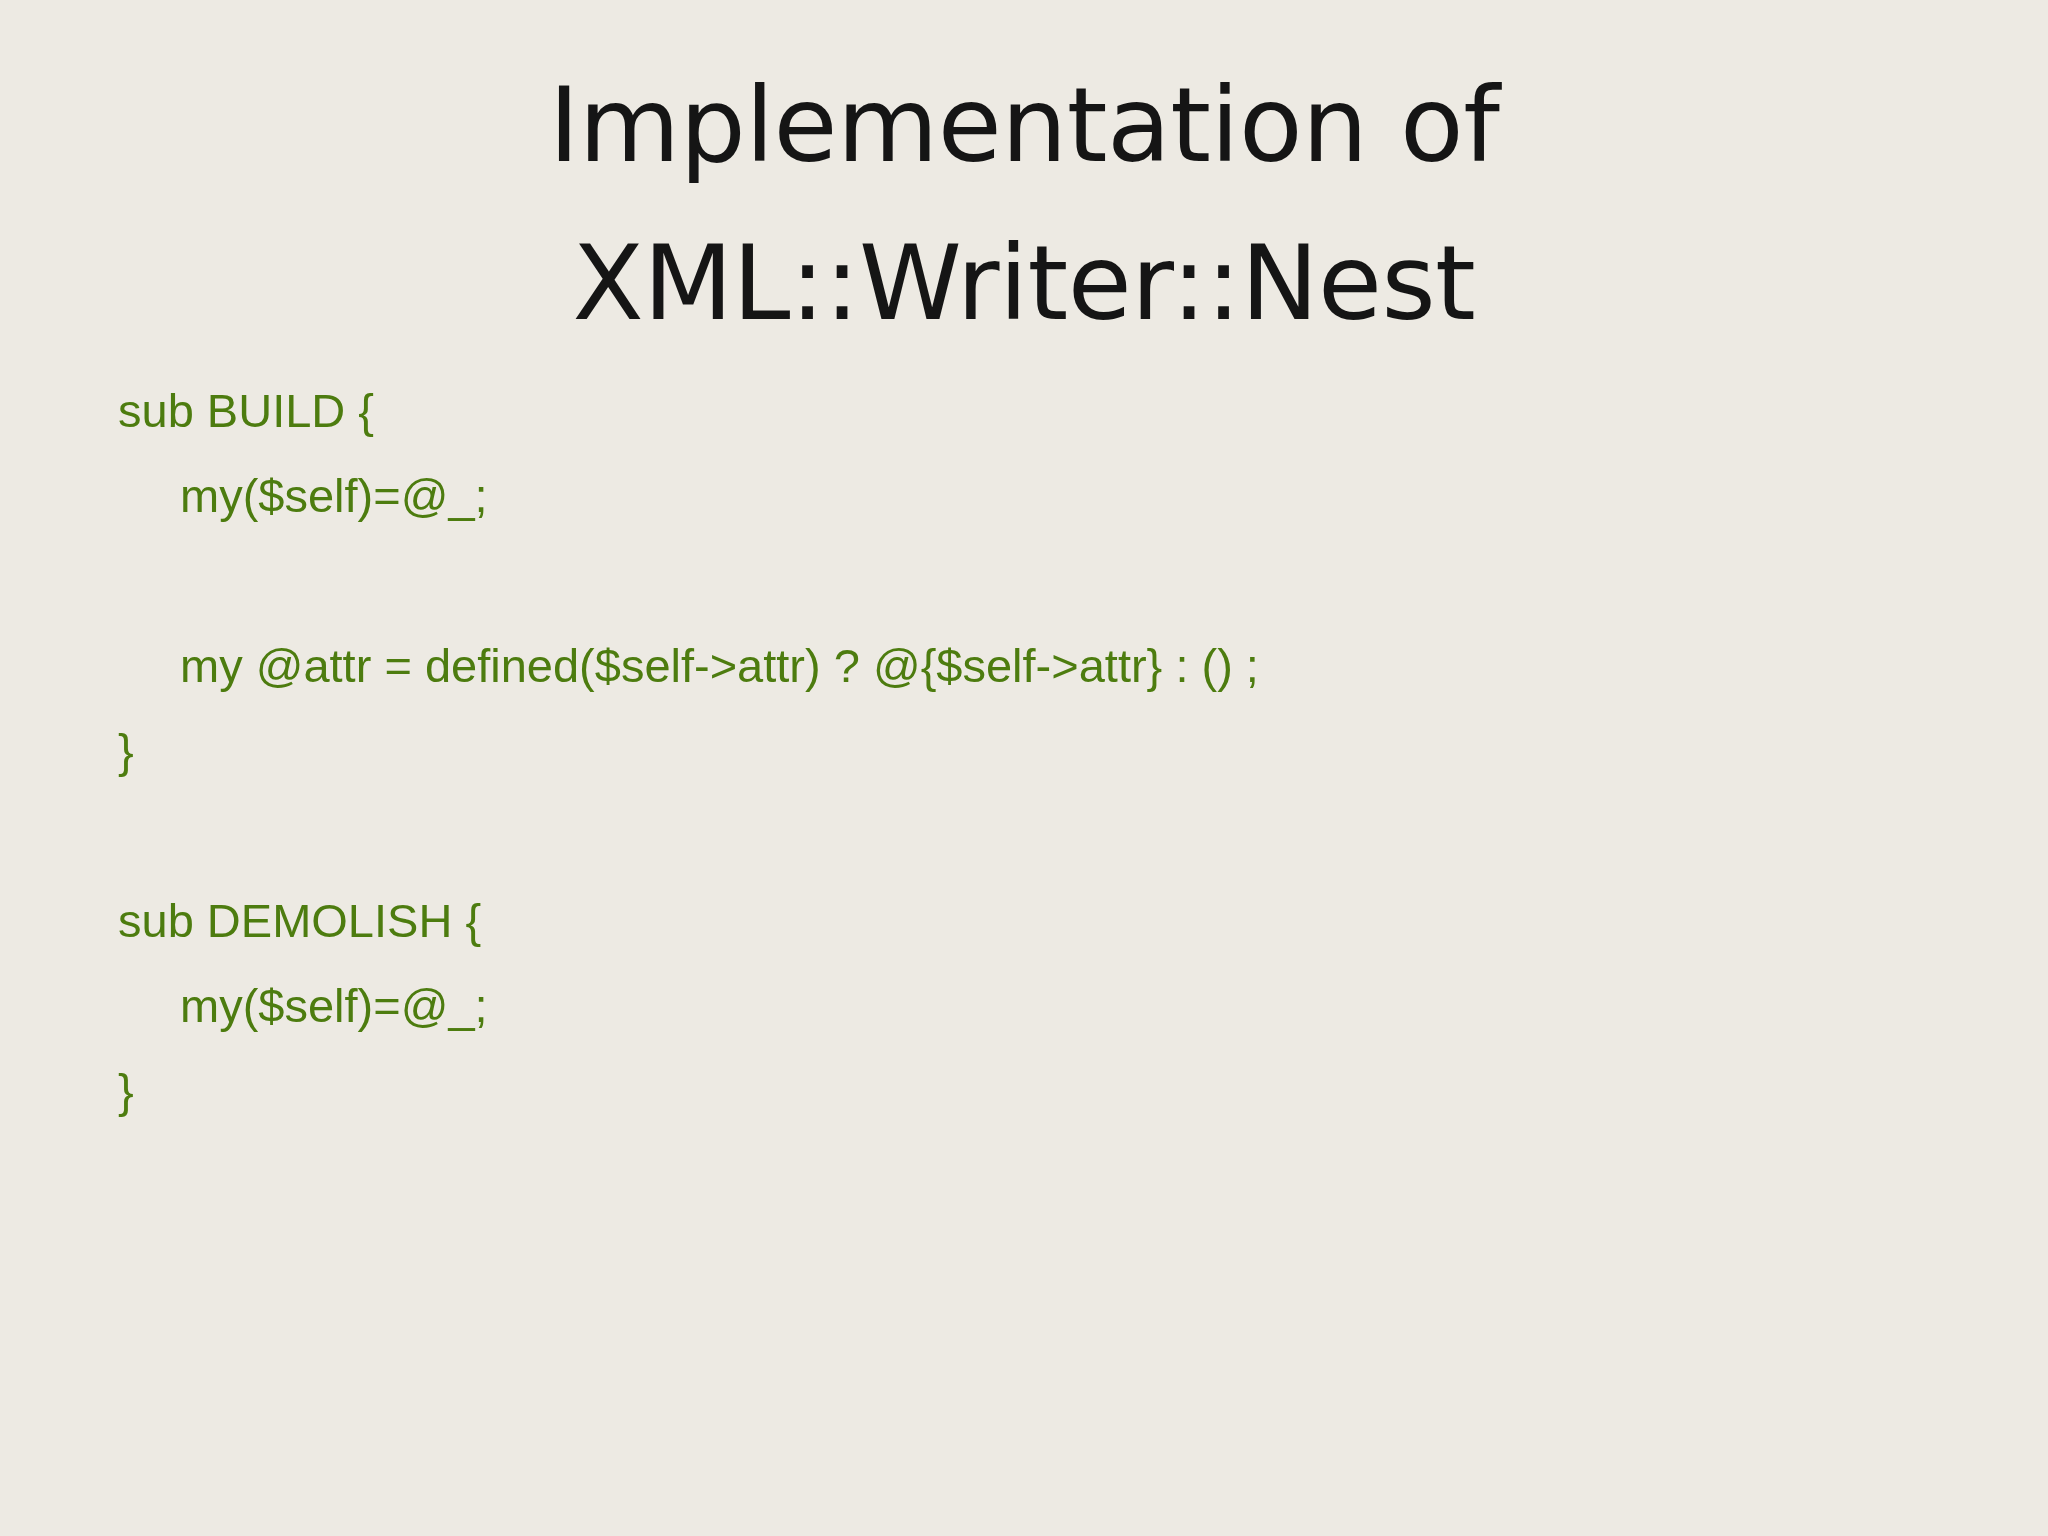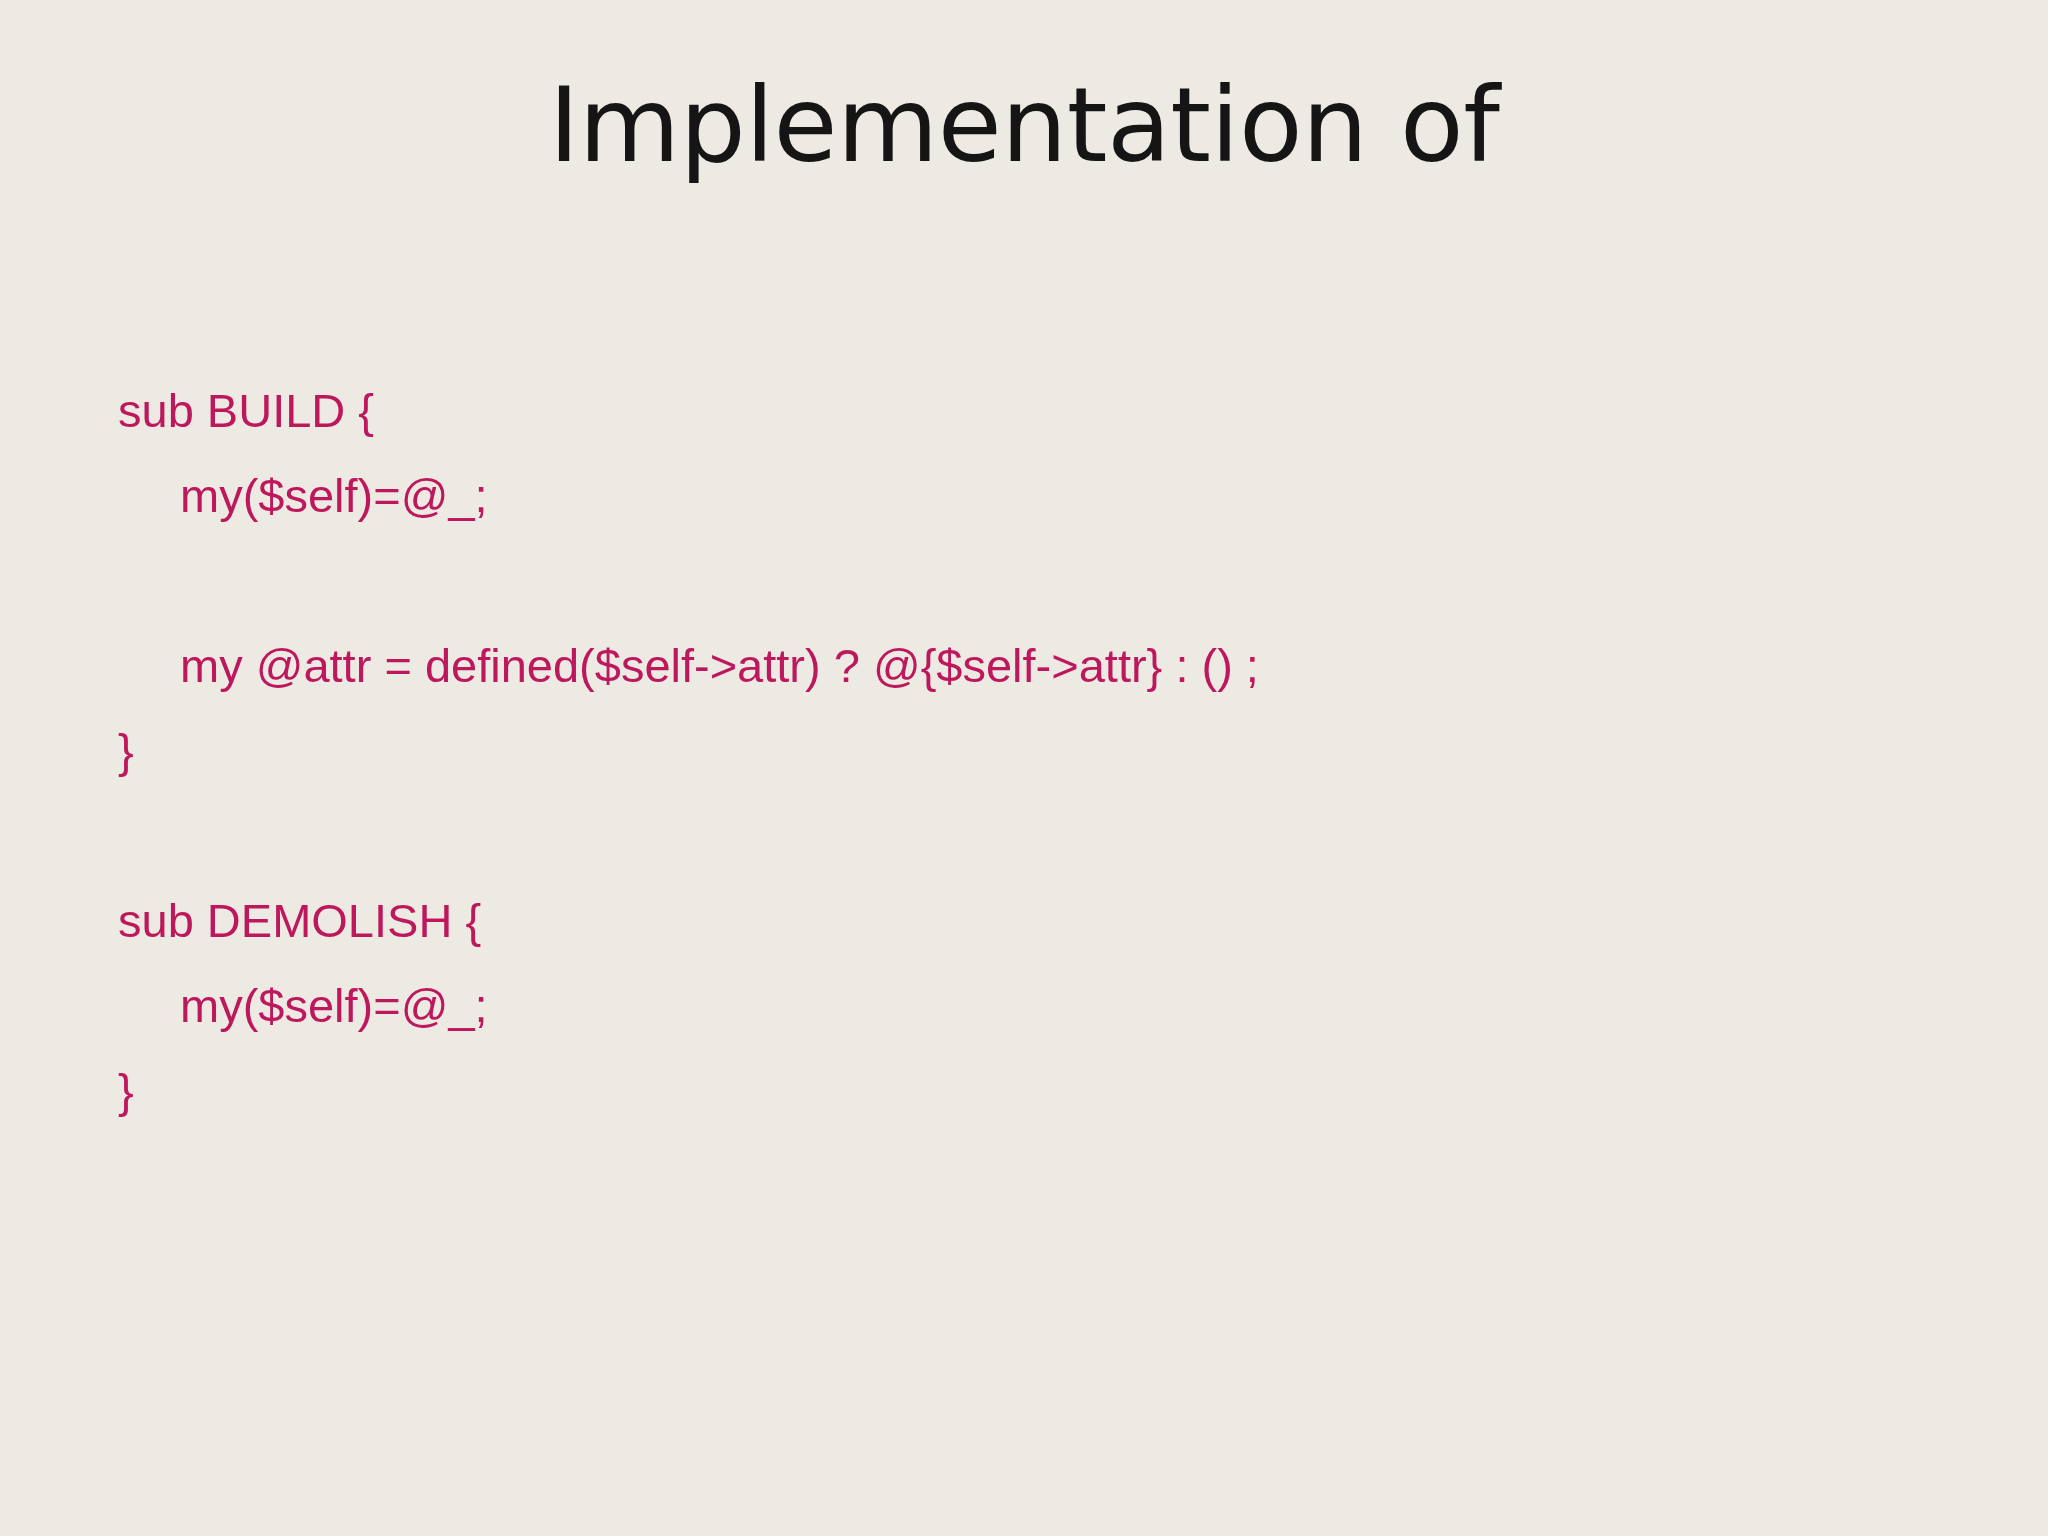--- a/index.html
+++ b/index.html
@@ -41,21 +41,21 @@
     display: block;
     white-space: pre;
   }
 
   
   .code-block {
     position: absolute;
     left: 118px;
     top: 368px;
     width: 1800px;
-    color: #be185d;
+    color: #4d7c0f;
     font-family: "Liberation Sans", sans-serif;
     font-size: 47px;
     line-height: 85px;
   }
   .code-line {
     white-space: pre;
     display: block;
     height: 85px;
   }
   .code-line.indent {
@@ -69,20 +69,21 @@
     height: 85px;
   }
 </style>
 </head>
 <body>
 
 <div class="slide">
 
   <div class="slide-title">
     <span class="title-line">Implementation of</span>
+    <span class="title-line">XML::Writer::Nest</span>
   </div>
 
   <div class="code-block">
       <div class="code-line">sub BUILD {</div>
       <div class="code-line indent">my($self)=@_;</div>
       <div class="code-line blank"></div>
       <div class="code-line indent">my @attr = defined($self-&gt;attr) ? @{$self-&gt;attr} : () ;</div>
       <div class="code-line">}</div>
       <div class="code-line blank"></div>
       <div class="code-line">sub DEMOLISH {</div>

